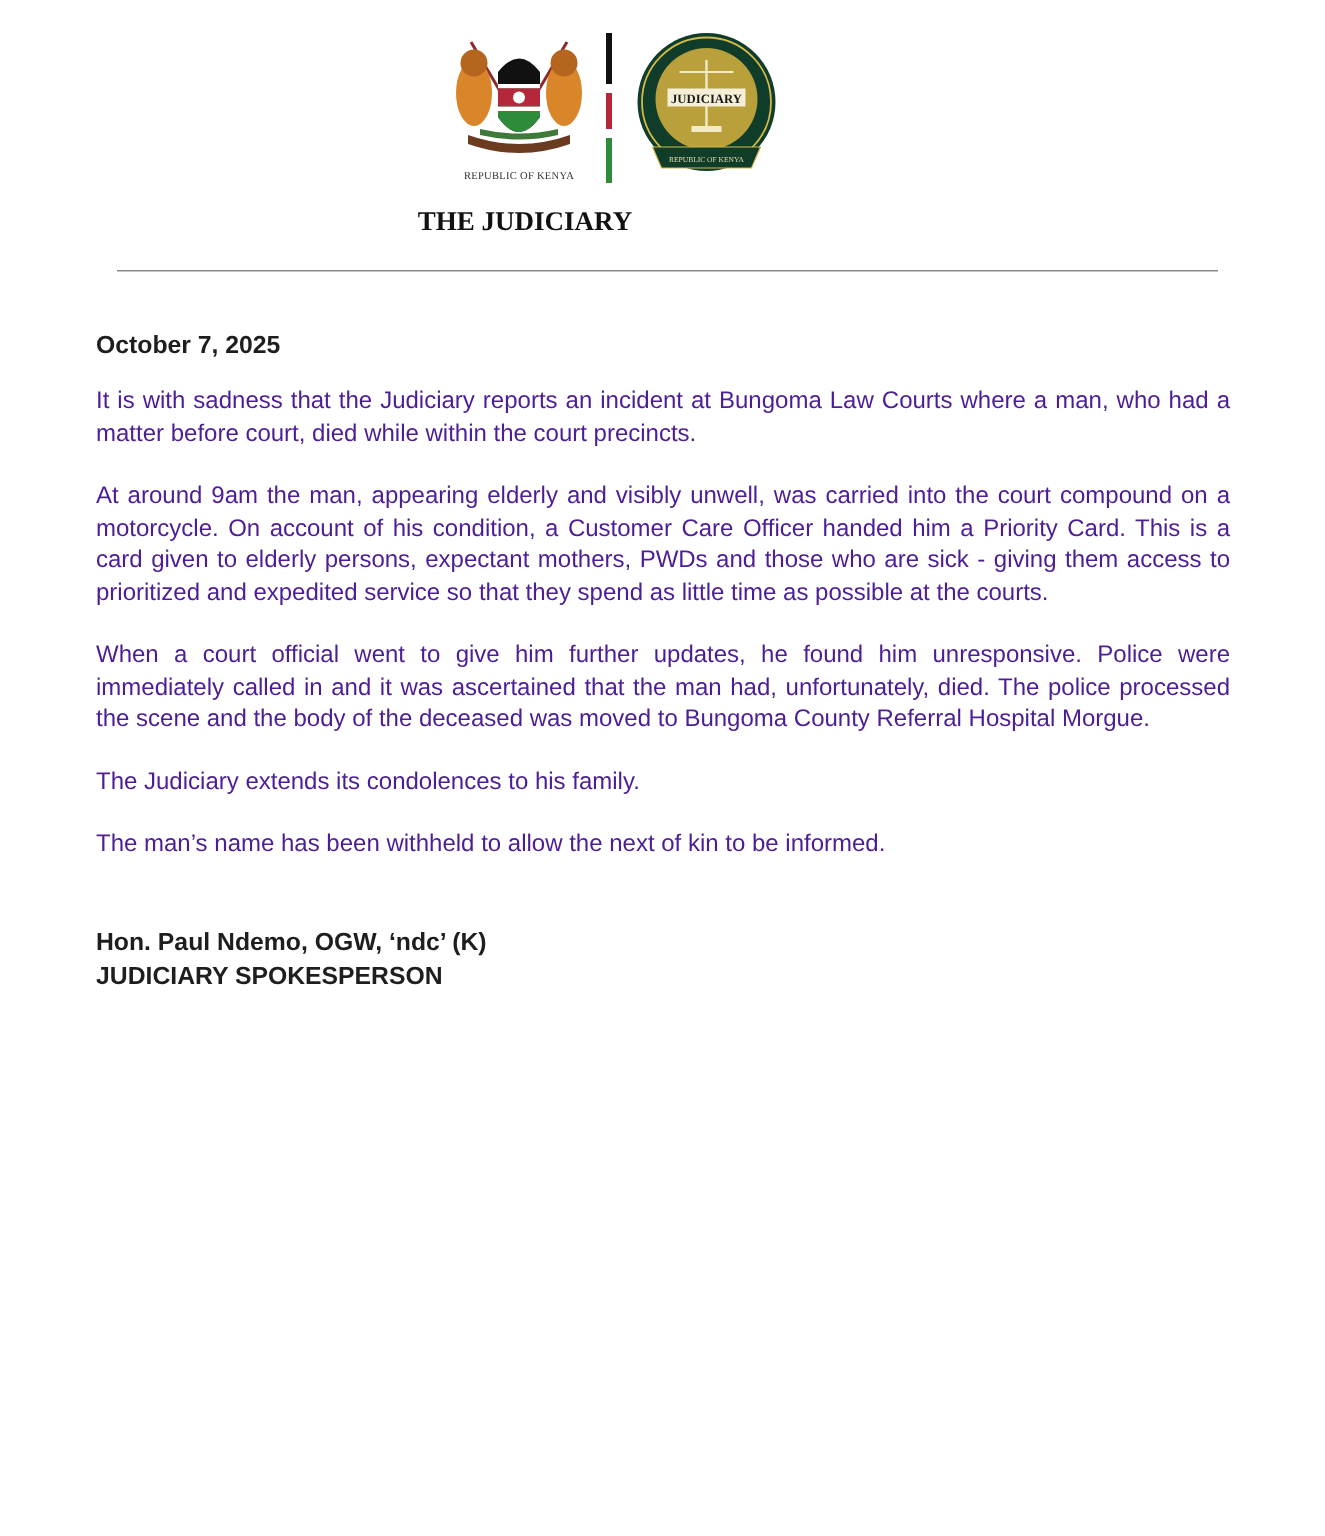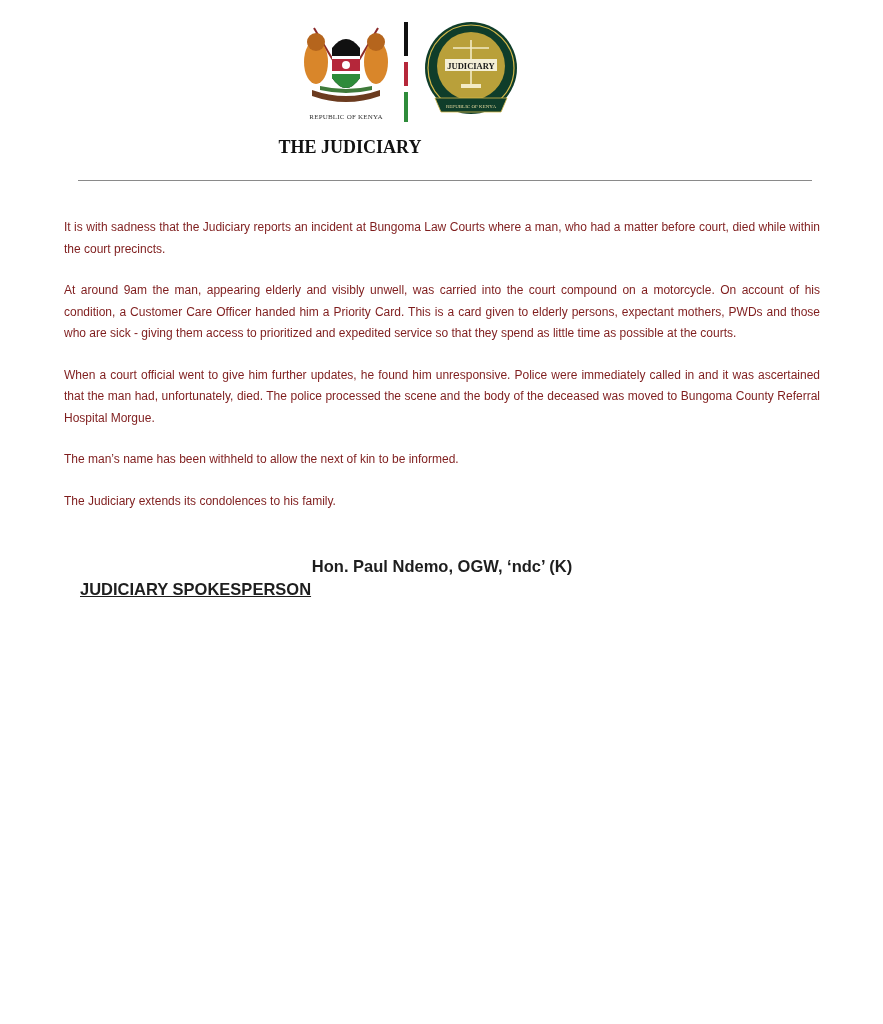--- a/index.html
+++ b/index.html
@@ -9,24 +9,24 @@
   .coat-caption { position: absolute; left: 296px; top: 95px; width: 100px; text-align: center; font-family: "Liberation Serif", serif; font-size: 7px; color: #333; letter-spacing: 0.2px; }
   .flag-bar { position: absolute; left: 404px; top: 4px; width: 4px; height: 100px; }
   .flag-bar div { width: 4px; }
   .seal { position: absolute; left: 421px; top: 2px; width: 100px; height: 100px; }
   .org-title { position: absolute; left: 0; top: 137px; width: 702px; text-align: center; padding-left: 0; font-family: "Liberation Serif", serif; font-weight: bold; font-size: 18px; color: #111; }
   .org-title span { position: relative; left: -1px; }
   .rule { position: absolute; left: 78px; top: 180px; width: 734px; height: 1px; background: #8a8a8a; }
   .content { position: absolute; left: 64px; top: 200px; width: 756px; }
   .headline { font-weight: bold; font-size: 16.5px; text-decoration: underline; margin: 6px 0 0 0; letter-spacing: -0.2px; }
   .date { font-weight: bold; font-size: 16.5px; margin: 21px 0 0 0; }
-  p.para { font-size: 12px; line-height: 21.5px; margin: 20px 0 0 0; text-align: justify; color: #7f1d1d; }
+  p.para { font-size: 16px; line-height: 21.5px; margin: 20px 0 0 0; text-align: justify; color: #4c1d95; }
   p.first { margin-top: 17px; }
-  .sign-name { font-weight: bold; font-size: 16.5px; margin: 45px 0 0 0; text-align: center; }
-  .sign-title { font-weight: bold; font-size: 16.5px; text-decoration: underline; margin: 4px 0 0 16px; }
+  .sign-name { font-weight: bold; font-size: 16.5px; margin: 45px 0 0 0; }
+  .sign-title { font-weight: bold; font-size: 16.5px; margin: 4px 0 0 0; }
 </style>
 </head>
 <body>
 
 <div class="header">
   <svg class="coat" viewBox="0 0 100 100">
     <line x1="18" y1="8" x2="44" y2="52" stroke="#8b2a2a" stroke-width="2"></line>
     <line x1="82" y1="8" x2="56" y2="52" stroke="#8b2a2a" stroke-width="2"></line>
     <ellipse cx="20" cy="42" rx="12" ry="22" fill="#d9862a"></ellipse>
     <circle cx="20" cy="22" r="9" fill="#b5651d"></circle>
@@ -67,20 +67,21 @@
   </svg>
 
   <div class="org-title" style="top:119px;">
     <span>THE JUDICIARY</span>
   </div>
 </div>
 
 <div class="rule"></div>
 
 <div class="content">
+  <div class="date">October 7, 2025</div>
   <p class="para first">It is with sadness that the Judiciary reports an incident at Bungoma Law Courts where a man, who had a matter before court, died while within the court precincts.</p>
   <p class="para">At around 9am the man, appearing elderly and visibly unwell, was carried into the court compound on a motorcycle. On account of his condition, a Customer Care Officer handed him a Priority Card. This is a card given to elderly persons, expectant mothers, PWDs and those who are sick - giving them access to prioritized and expedited service so that they spend as little time as possible at the courts.</p>
   <p class="para">When a court official went to give him further updates, he found him unresponsive. Police were immediately called in and it was ascertained that the man had, unfortunately, died. The police processed the scene and the body of the deceased was moved to Bungoma County Referral Hospital Morgue.</p>
+  <p class="para">The Judiciary extends its condolences to his family.</p>
   <p class="para">The man’s name has been withheld to allow the next of kin to be informed.</p>
-  <p class="para">The Judiciary extends its condolences to his family.</p>
   <div class="sign-name">Hon. Paul Ndemo, OGW, ‘ndc’ (K)</div>
   <div class="sign-title">JUDICIARY SPOKESPERSON</div>
 </div>
 
 </body></html>

